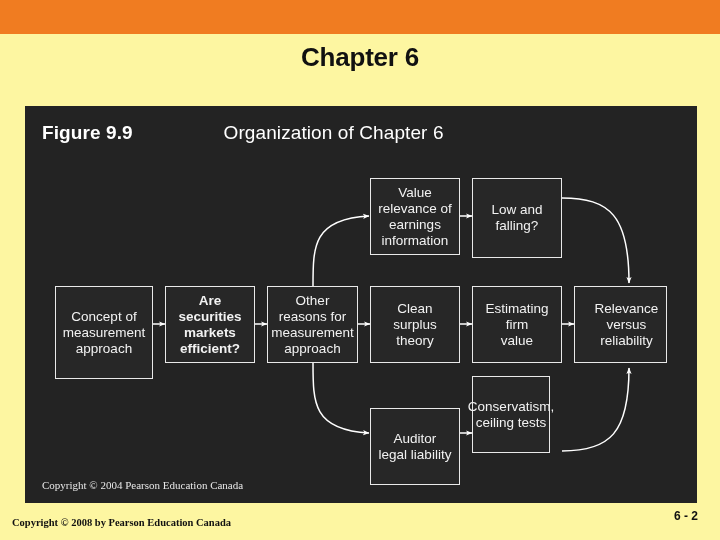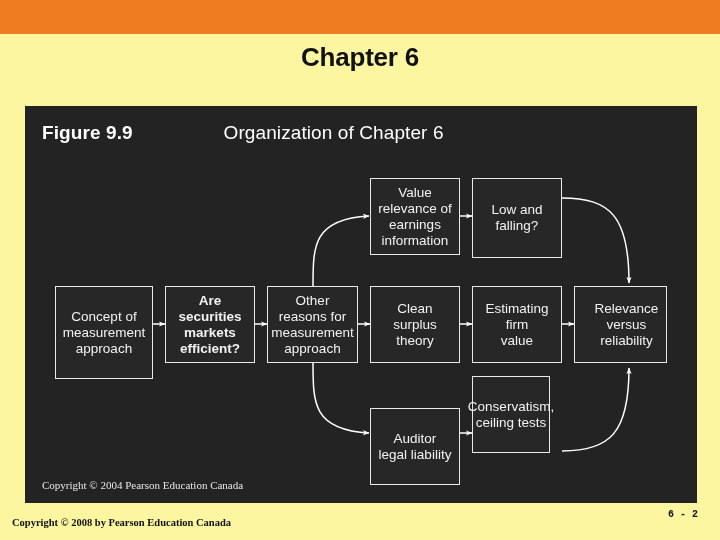--- a/index.html
+++ b/index.html
@@ -113,23 +113,23 @@
     font-family: "Liberation Serif", serif;
     font-weight: bold;
     font-size: 10.5px;
     white-space: nowrap;
   }
   #page-number {
     position: absolute;
     right: 22px;
     top: 509px;
     color: #111111;
-    font-family: Liberation Mono, monospace;
-    font-weight: bold;
-    font-size: 10px;
+    font-family: Liberation Sans, sans-serif;
+    font-weight: bold;
+    font-size: 12px;
     white-space: nowrap;
   }
 </style>
 </head>
 <body>
 
 <div id="slide">
 
   <div id="top-band"></div>
 

